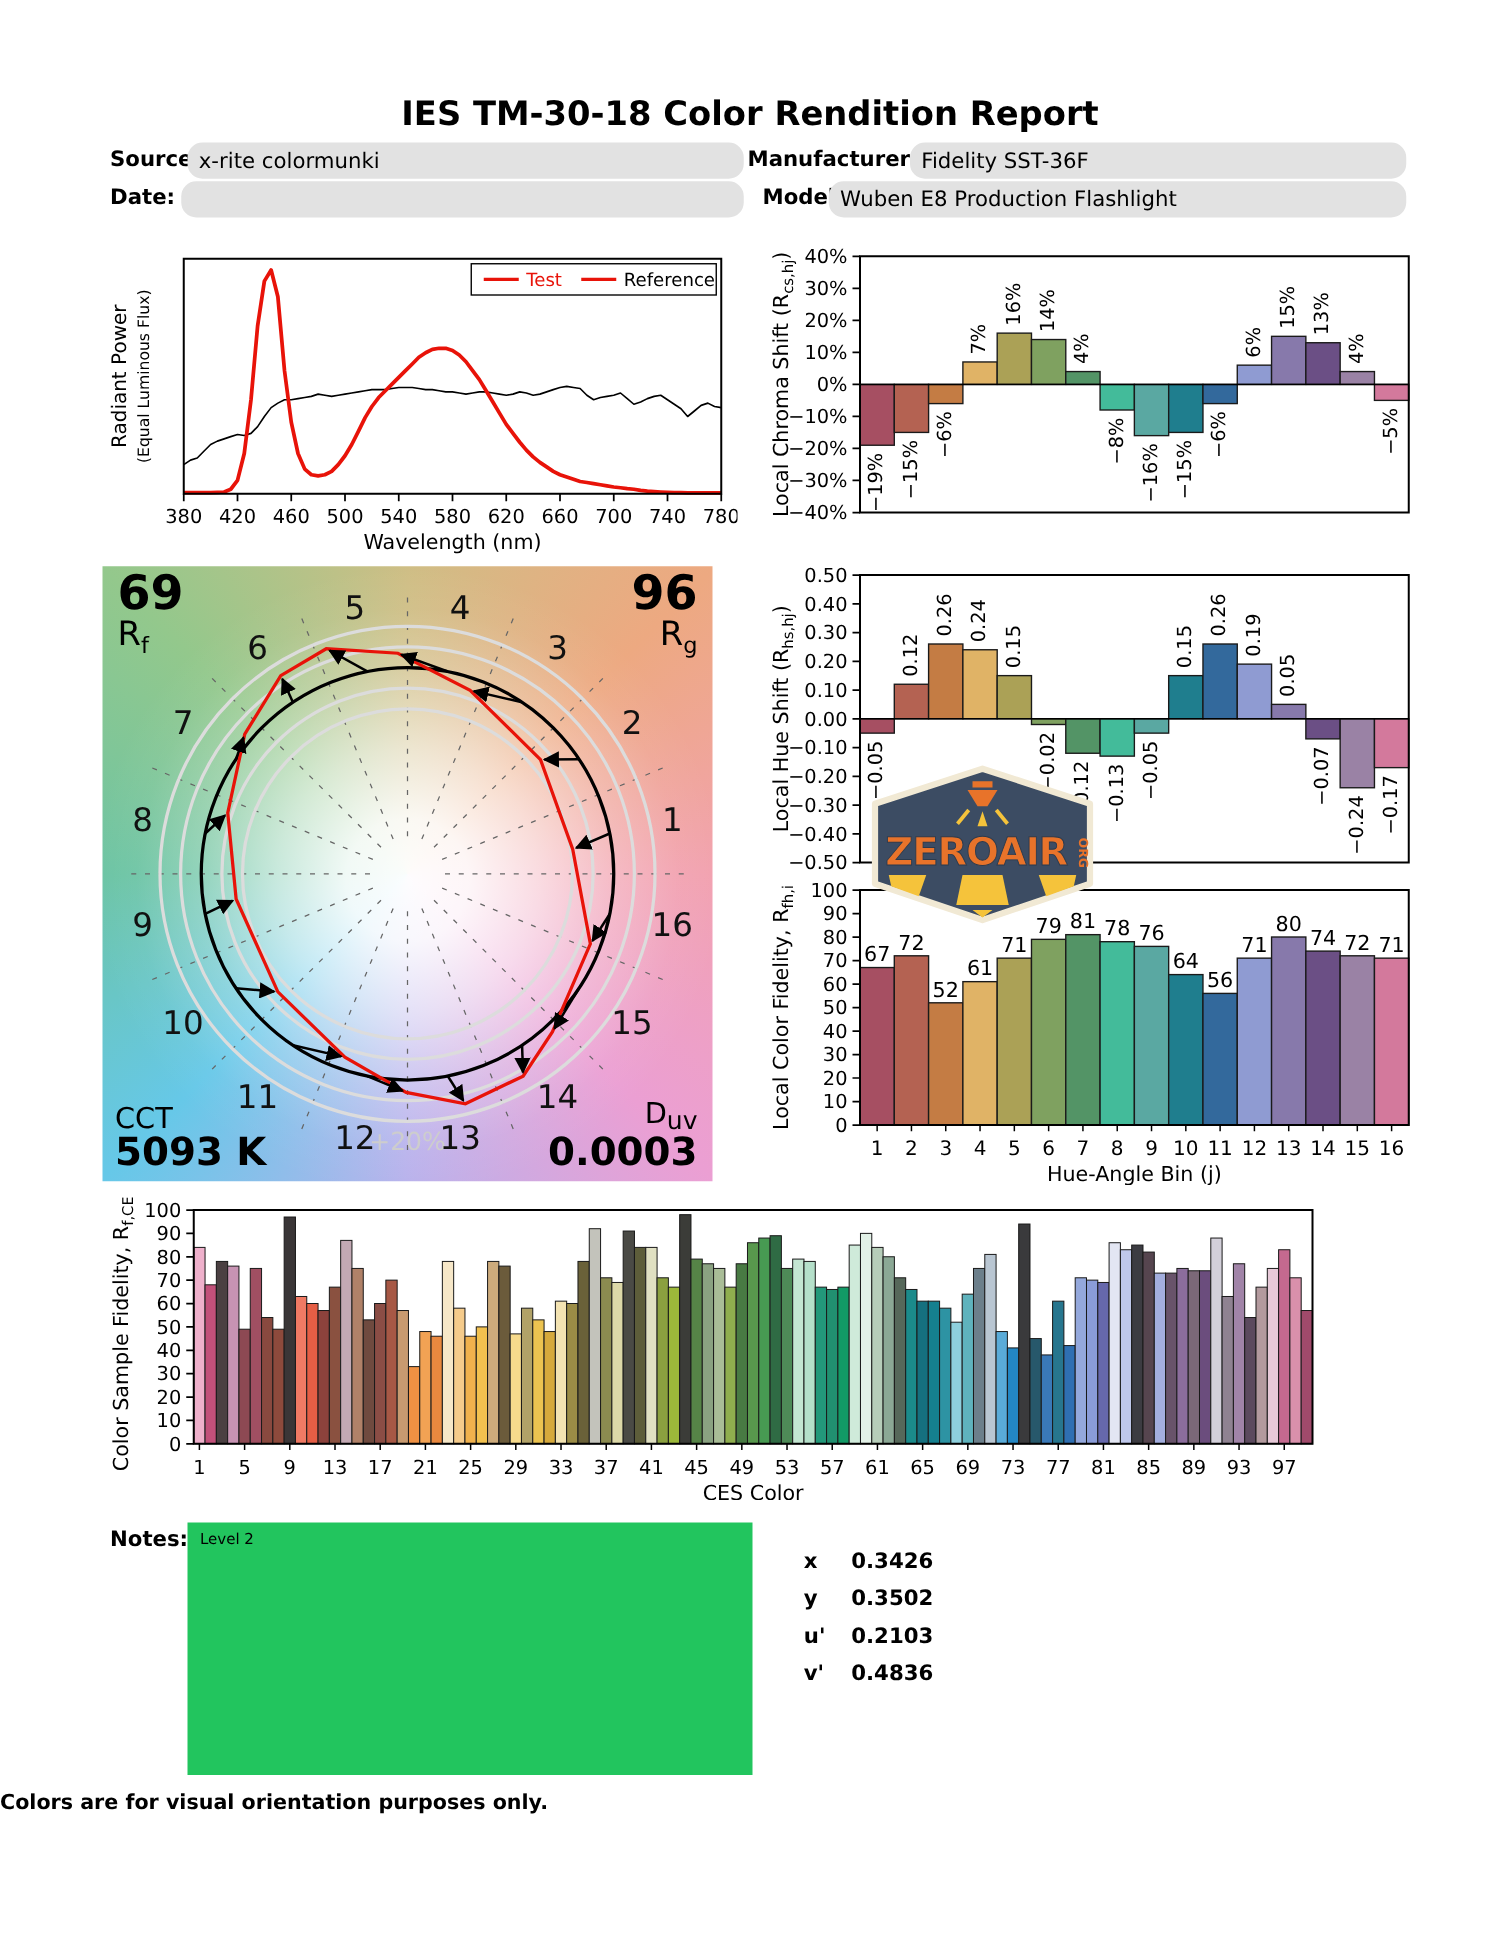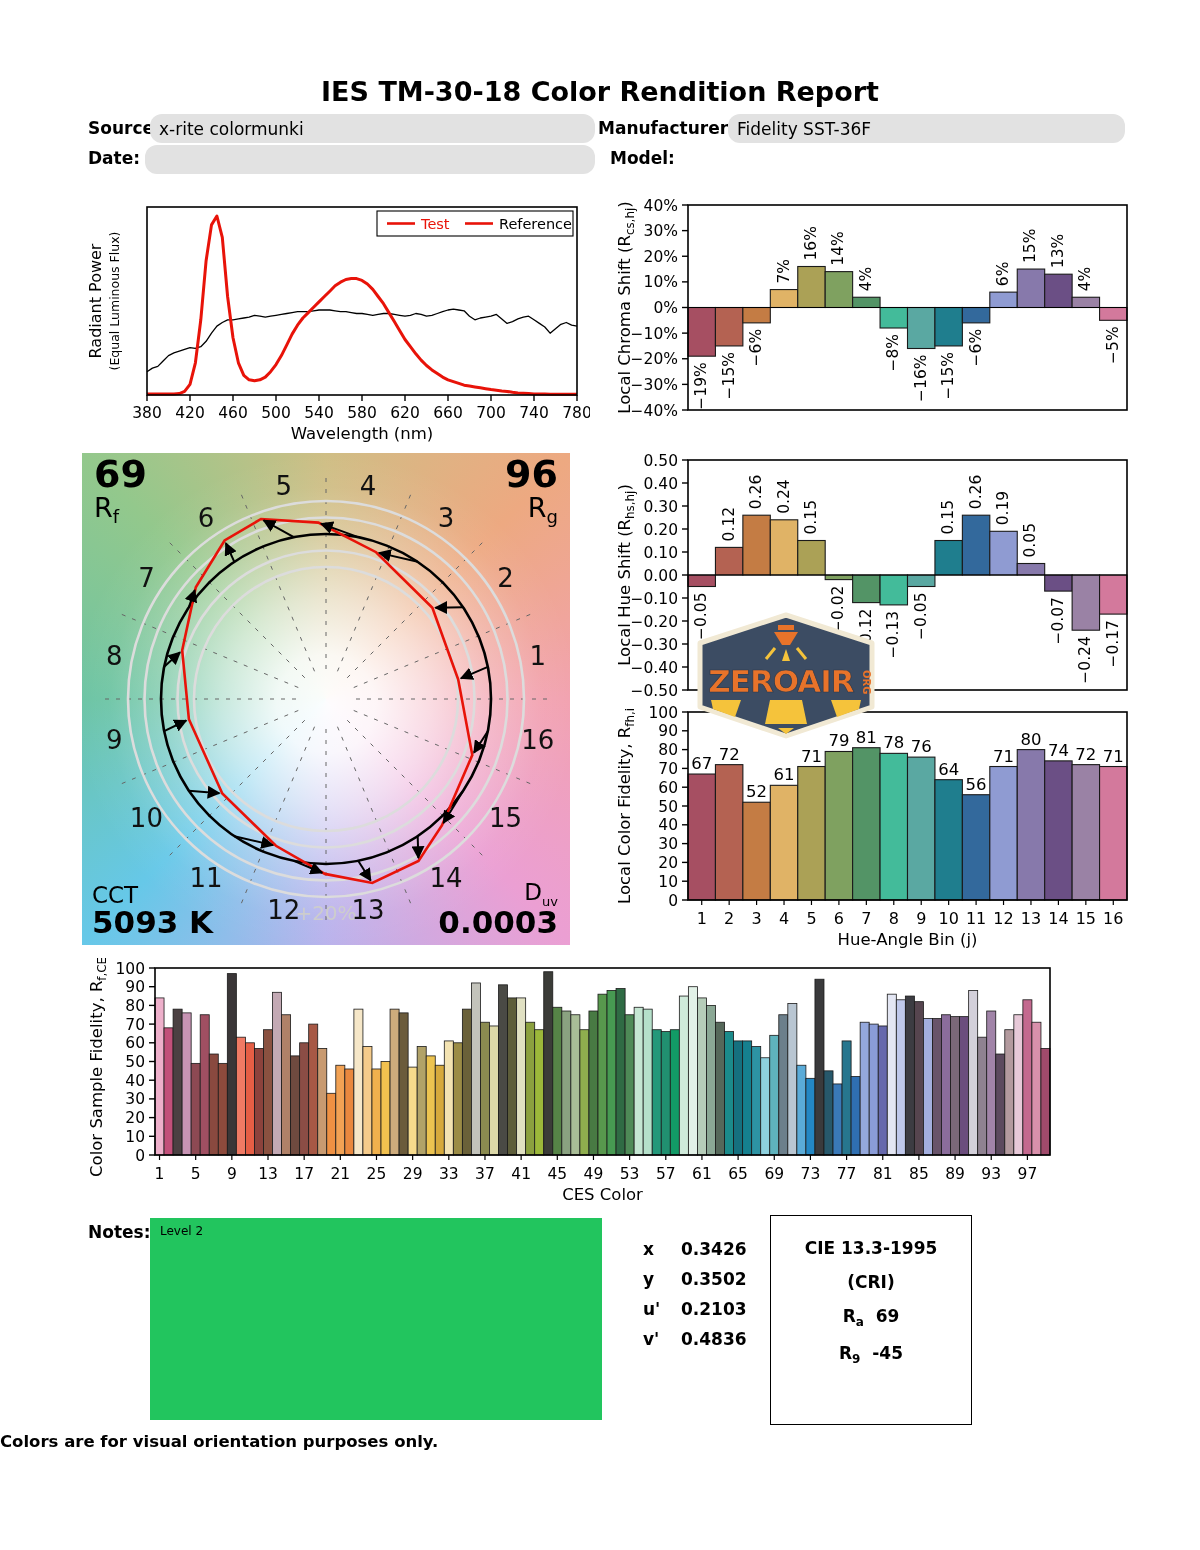--- a/index.html
+++ b/index.html
@@ -17,21 +17,21 @@
     background:
       radial-gradient(circle at 50% 51%, rgba(255,255,255,0.97) 0%, rgba(255,255,255,0.90) 14%,
         rgba(255,255,255,0.62) 30%, rgba(255,255,255,0.25) 48%, rgba(255,255,255,0.05) 62%, rgba(255,255,255,0) 72%),
       conic-gradient(from 0deg at 50% 50%, #cfbe85 0deg, #eda981 45deg, #f2a2b0 90deg, #eb9fd3 135deg,
         #b9b2ec 180deg, #66c8e8 225deg, #6cc4a4 270deg, #93c88c 315deg, #cfbe85 360deg);}
   .cvg-ov{position:absolute;line-height:1.02;}
   .cvg-big{font-size:38px;font-weight:bold;}
   .cvg-rsub{font-size:27px;}
   .cvg-rsub sub{font-size:18px;}
   .cvg-small{font-size:23px;}
-  .cvg-small sub{font-size:13px;}
+  .cvg-small sub{font-size:20px;}
   .cvg-val{font-size:31px;font-weight:bold;}
   
   .xyrow{display:flex;height:30px;align-items:center;font-size:17px;font-weight:bold;}
   .xyrow .cl{width:38px;}
   
   #cribox{left:770px;top:1215px;width:200px;height:208px;border:1.6px solid #000;text-align:center;}
   #cribox .t1{margin-top:22px;font-size:17px;font-weight:bold;}
   #cribox .t2{margin-top:14px;font-size:17px;font-weight:bold;}
   #cribox .rrow{margin-top:14px;font-size:17px;font-weight:bold;}
   #cribox sub{font-size:12px;}
@@ -51,20 +51,23 @@
   </div>
   <div class="abs fldlab" style="left:598px;top:118px;">Manufacturer:</div>
   <div class="abs fldbox" style="left:728px;top:114px;width:388px;height:29px;">
     <span>Fidelity SST-36F</span>
   </div>
   <div class="abs fldlab" style="left:88px;top:148px;">Date:</div>
   <div class="abs fldbox" style="left:145px;top:145px;width:441px;height:29px;">
     <span></span>
   </div>
   <div class="abs fldlab" style="left:598px;top:148px;margin-left:12px;">Model:</div>
+  <div class="abs fldbox" style="left:663px;top:145px;width:453px;height:29px;">
+    <span>Wuben E8 Production Flashlight</span>
+  </div>
 
   <div class="abs chart" style="left:85px;top:195px;">
       <svg width="505" height="250">
         <polyline points="62.0,176.7 67.4,173.1 72.8,171.4 78.1,166.0 83.5,160.6 88.9,157.9 94.3,156.1 99.6,154.3 105.0,152.6 110.4,153.4 115.8,151.7 121.1,146.3 126.5,138.2 131.9,131.1 137.3,127.5 142.6,124.8 148.0,124.8 153.4,123.9 158.8,123.0 164.1,122.1 169.5,120.3 174.9,121.2 180.3,122.1 185.6,121.2 191.0,120.3 196.4,119.4 201.8,118.5 207.1,117.6 212.5,116.7 217.9,116.7 223.3,116.7 228.6,115.8 234.0,115.0 239.4,115.0 244.8,115.0 250.1,115.8 255.5,116.7 260.9,116.7 266.3,117.6 271.6,118.5 277.0,118.5 282.4,119.4 287.8,120.3 293.1,119.4 298.5,118.5 303.9,118.5 309.3,119.4 314.6,120.3 320.0,121.2 325.4,120.3 330.8,118.5 336.1,119.4 341.5,121.2 346.9,120.3 352.3,118.5 357.6,116.7 363.0,115.0 368.4,114.1 373.8,115.0 379.1,115.8 384.5,121.2 389.9,124.8 395.3,123.0 400.6,122.1 406.0,121.2 411.4,119.4 416.8,123.9 422.1,128.4 427.5,126.6 432.9,123.9 438.3,122.1 443.6,121.2 449.0,124.8 454.4,128.4 459.8,132.0 465.1,138.2 470.5,133.8 475.9,129.3 481.3,127.5 486.6,130.2 492.0,131.1" fill="none" stroke="#000000" stroke-width="1.3" stroke-linejoin="round"></polyline>
         <polyline points="62.0,199.1 67.4,199.1 72.8,199.1 78.1,199.1 83.5,199.1 88.9,198.9 94.3,198.6 99.6,196.4 105.0,189.3 110.4,167.8 115.8,124.8 121.1,65.7 126.5,29.9 131.9,21.0 137.3,42.4 142.6,101.5 148.0,142.7 153.4,167.8 158.8,180.3 164.1,184.8 169.5,185.7 174.9,184.8 180.3,182.1 185.6,176.7 191.0,169.6 196.4,160.6 201.8,149.9 207.1,139.1 212.5,130.2 217.9,123.0 223.3,117.6 228.6,112.3 234.0,106.9 239.4,101.5 244.8,96.2 250.1,90.8 255.5,87.2 260.9,84.5 266.3,83.6 271.6,83.6 277.0,85.4 282.4,89.0 287.8,94.4 293.1,101.5 298.5,108.7 303.9,117.6 309.3,126.6 314.6,135.5 320.0,144.5 325.4,151.7 330.8,158.8 336.1,165.1 341.5,170.5 346.9,174.9 352.3,178.5 357.6,182.1 363.0,184.8 368.4,186.6 373.8,188.4 379.1,190.2 384.5,191.0 389.9,191.9 395.3,192.8 400.6,193.7 406.0,194.6 411.4,195.2 416.8,195.9 422.1,196.4 427.5,197.3 432.9,197.9 438.3,198.2 443.6,198.6 449.0,198.9 454.4,199.1 459.8,199.1 465.1,199.3 470.5,199.3 475.9,199.3 481.3,199.3 486.6,199.3 492.0,199.3" fill="none" stroke="#e81309" stroke-width="3" stroke-linejoin="round"></polyline>
         <rect x="62" y="12" width="430" height="188" fill="none" stroke="#000" stroke-width="1.6"></rect>
         <line x1="62" y1="200" x2="62" y2="206" stroke="#000" stroke-width="1.4"></line>
         <text x="62" y="223" font-size="15.5" text-anchor="middle" fill="#000">380</text>
         <line x1="105" y1="200" x2="105" y2="206" stroke="#000" stroke-width="1.4"></line>
         <text x="105" y="223" font-size="15.5" text-anchor="middle" fill="#000">420</text>
@@ -599,25 +602,15 @@
     <div class="xyrow">
         <span class="cl">u'</span>
         <span>0.2103</span>
       </div>
     <div class="xyrow">
         <span class="cl">v'</span>
         <span>0.4836</span>
       </div>
   </div>
 
-  <div id="cribox" class="abs">
-    <div class="t1">CIE 13.3-1995</div>
-    <div class="t2">(CRI)</div>
-    <div class="rrow">
-      <span>R</span><sub>a</sub>&nbsp;&nbsp;<span>69</span>
-    </div>
-    <div class="rrow">
-      <span>R</span><sub>9</sub>&nbsp;&nbsp;<span>-45</span>
-    </div>
-  </div>
 
   <div id="footer" class="abs">Colors are for visual orientation purposes only.</div>
 </div>
 
 </body></html>

